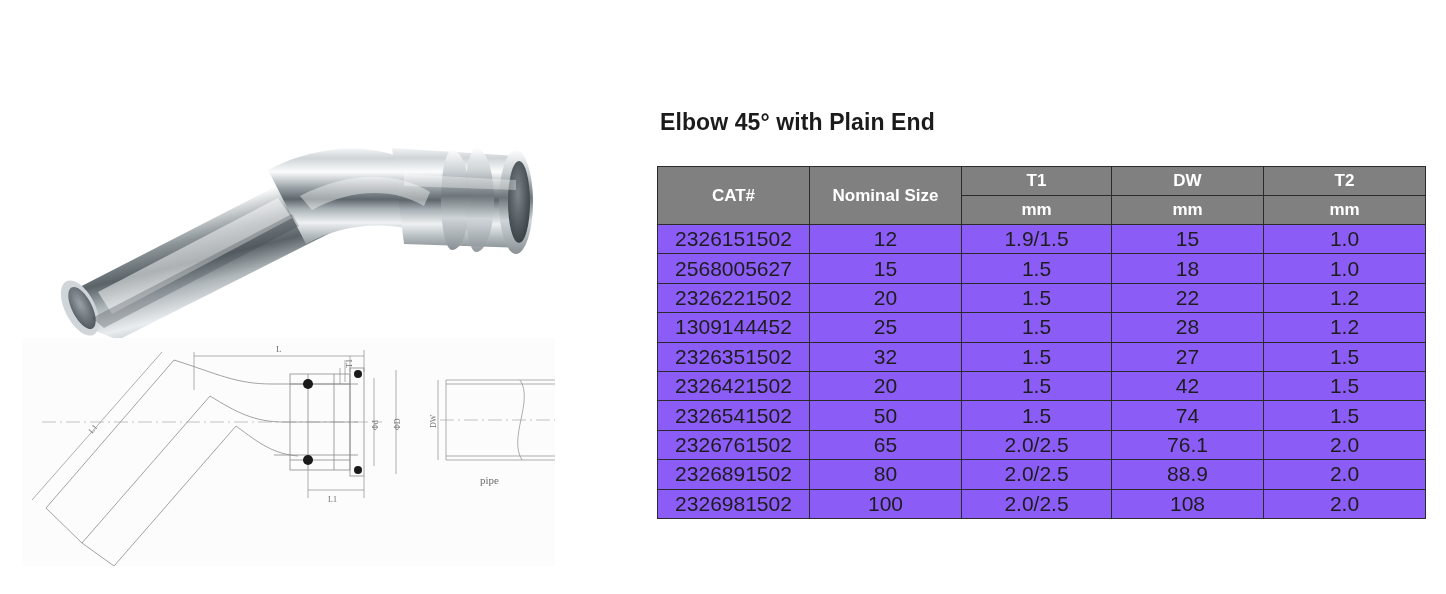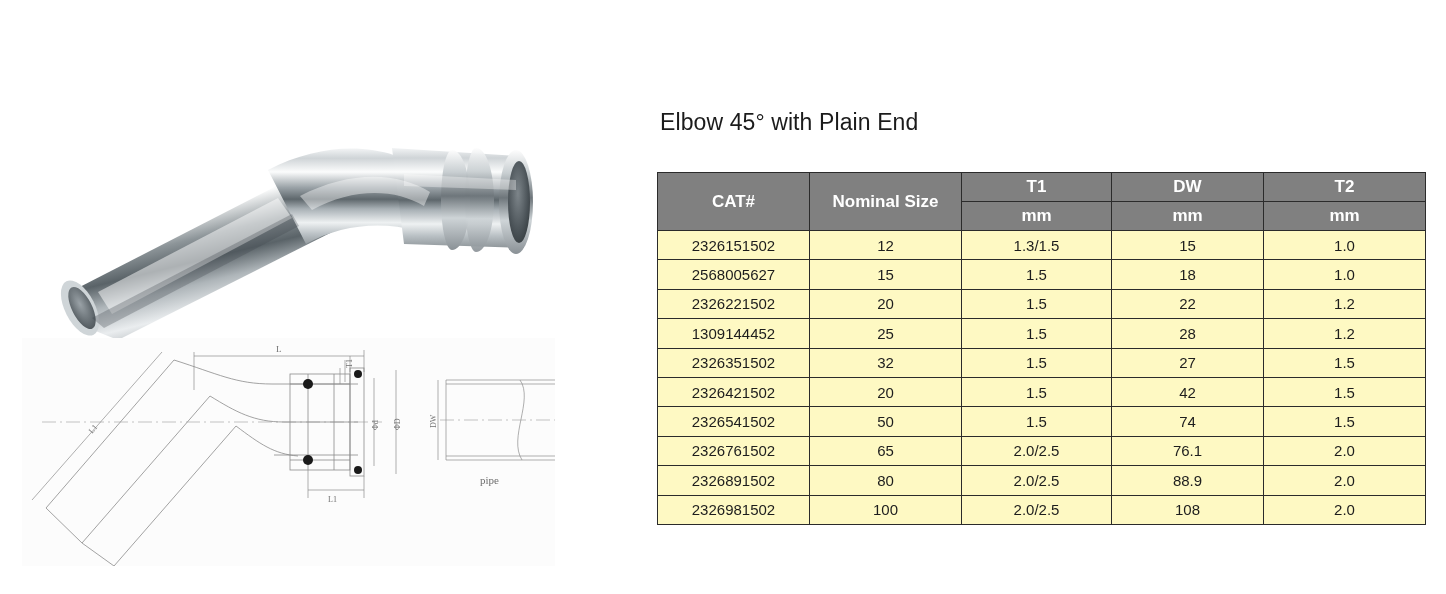--- a/index.html
+++ b/index.html
@@ -21,26 +21,26 @@
     position:absolute;left:22px;top:338px;width:533px;height:228px;
     background:#fcfcfc;
   }
   .drawing-panel svg{display:block;width:100%;height:100%;}
 
   
   .right-pane{position:absolute;left:656px;top:0;width:790px;height:594px;}
 
   .title{
     position:absolute;left:4px;top:109px;
-    font-size:23px;font-weight:normal;color:#1b1b1b;
+    font-size:23px;font-weight:bold;color:#1b1b1b;
     letter-spacing:.1px;white-space:nowrap;
   }
 
   table.spec{
-    position:absolute;left:1px;top:172px;
+    position:absolute;left:1px;top:166px;
     width:768px;
     border-collapse:collapse;
     table-layout:fixed;
     border-radius:25px;
   }
   table.spec th, table.spec td{
     border:1px solid #2b2b2b;
     text-align:center;
     vertical-align:middle;
     padding:0;
@@ -48,23 +48,23 @@
   table.spec th{
     background:#808080;
     color:#ffffff;
     font-size:17px;
     font-weight:bold;
   }
   th.tall{height:56px;}
   th.half{height:28px;}
   table.spec td{
     height:28.4px;
-    font-size:15px;
+    font-size:21px;
     color:#1d1d1d;
-    background:#fef9c3;
+    background:#8b5cf6;
     font-weight:normal;
   }
   col.c-cat{width:152px;}
   col.c-nom{width:152px;}
   col.c-t1{width:150px;}
   col.c-dw{width:152px;}
   col.c-t2{width:162px;}
 
   .dimtext{font-family:"Liberation Serif", serif;fill:#6f6f6f;}
 </style>
@@ -245,21 +245,21 @@
         <tr>
           <th class="half">mm</th>
           <th class="half">mm</th>
           <th class="half">mm</th>
         </tr>
       </thead>
       <tbody id="spec-body">
           <tr>
             <td>2326151502</td>
             <td>12</td>
-            <td>1.3/1.5</td>
+            <td>1.9/1.5</td>
             <td>15</td>
             <td>1.0</td>
           </tr>
           <tr>
             <td>2568005627</td>
             <td>15</td>
             <td>1.5</td>
             <td>18</td>
             <td>1.0</td>
           </tr>

